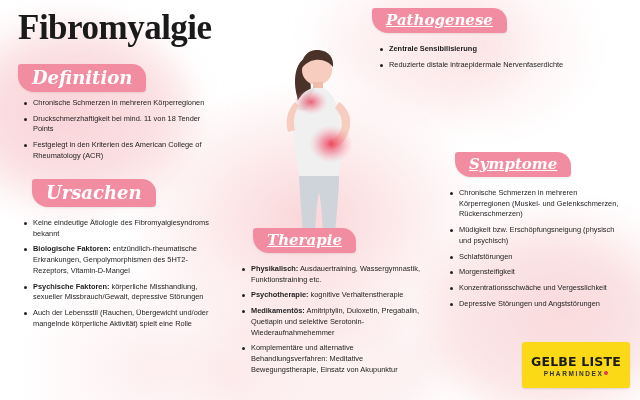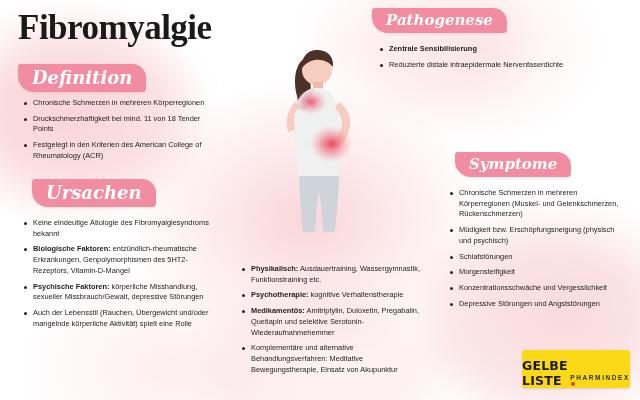--- a/index.html
+++ b/index.html
@@ -55,21 +55,21 @@
     color: #ffffff;
     font-family: "DejaVu Serif", serif;
     font-style: italic;
     font-weight: bold;
     padding: 3px 14px 4px 14px;
     border-radius: 3px 14px 4px 16px;
     white-space: nowrap;
     box-shadow: 0 1px 2px rgba(0,0,0,0.08);
   }
   .banner.sm { font-size: 18px; }
-  .banner.md { font-size: 15px; }
+  .banner.md { font-size: 15px; text-decoration: underline; }
 
   
   .block {
     position: absolute;
   }
   ul.bullets {
     list-style: none;
     margin: 0;
     padding: 0;
   }
@@ -104,25 +104,26 @@
     width: 130px;
     height: 200px;
   }
 
   
   .logo {
     position: absolute;
     right: 10px;
     bottom: 12px;
     width: 108px;
-    height: 38px;
+    height: 46px;
     background: #fcd917;
     border-radius: 3px;
     display: flex;
-    align-items: flex-end;
+    flex-direction: column;
+    align-items: center;
     justify-content: center;
     box-shadow: 0 1px 2px rgba(0,0,0,0.12);
   }
   .logo .l1 {
     font-size: 12.5px;
     font-weight: bold;
     color: #1a1a1a;
     letter-spacing: 0.2px;
     font-family: "DejaVu Sans", sans-serif;
   }
@@ -205,20 +206,21 @@
   <div class="banner sm" style="left:32px; top:179px;">Ursachen</div>
   <div class="block" style="left:22px; top:218px; width:195px;">
     <ul class="bullets">
       <li><span class="b"></span><span>Keine eindeutige Ätiologie des Fibromyalgiesyndroms bekannt</span></li>
       <li><span class="b">Biologische Faktoren:</span><span> entzündlich-rheumatische Erkrankungen, Genpolymorphismen des 5HT2-Rezeptors, Vitamin-D-Mangel</span></li>
       <li><span class="b">Psychische Faktoren:</span><span> körperliche Misshandlung, sexueller Missbrauch/Gewalt, depressive Störungen</span></li>
       <li><span class="b"></span><span>Auch der Lebensstil (Rauchen, Übergewicht und/oder mangelnde körperliche Aktivität) spielt eine Rolle</span></li>
     </ul>
   </div>
 
+  <div class="banner md" style="left:253px; top:228px;">Therapie</div>
   <div class="block" style="left:240px; top:264px; width:185px;">
     <ul class="bullets">
       <li><span class="b">Physikalisch:</span><span> Ausdauertraining, Wassergymnastik, Funktionstraining etc.</span></li>
       <li><span class="b">Psychotherapie:</span><span> kognitive Verhaltenstherapie</span></li>
       <li><span class="b">Medikamentös:</span><span> Amitriptylin, Duloxetin, Pregabalin, Quetiapin und selektive Serotonin-Wiederaufnahmehemmer</span></li>
       <li><span class="b"></span><span>Komplementäre und alternative Behandlungsverfahren: Meditative Bewegungstherapie, Einsatz von Akupunktur</span></li>
     </ul>
   </div>
 
   <div class="banner md" style="left:372px; top:8px;">Pathogenese</div>

